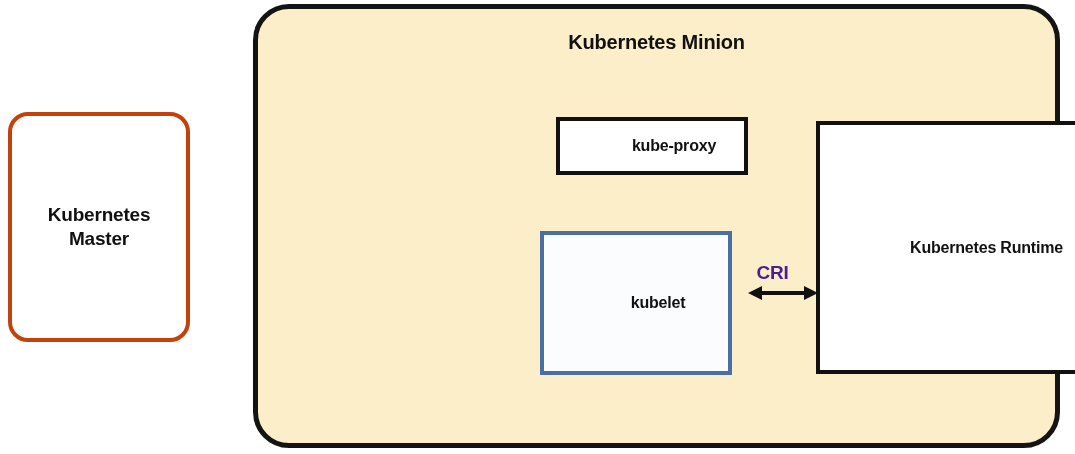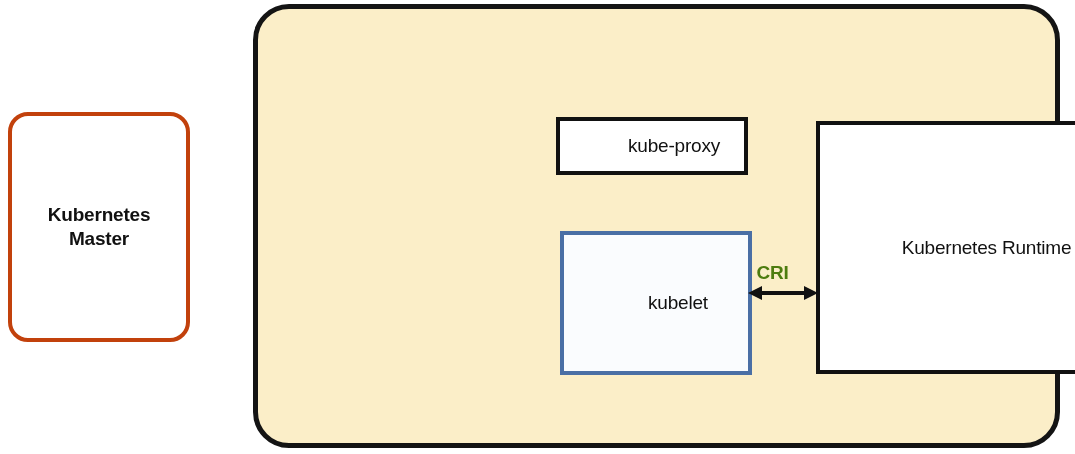--- a/index.html
+++ b/index.html
@@ -71,46 +71,46 @@
   .node-box {
     position: absolute;
     box-sizing: border-box;
     background: #ffffff;
     border: 4px solid #111111;
     display: flex;
     align-items: center;
     justify-content: center;
   }
   .node-label {
-    font-size: 19px;
-    font-weight: normal;
+    font-size: 16px;
+    font-weight: bold;
     color: #111111;
     letter-spacing: -0.2px;
     text-align: center;
     margin-left: 44px;
   }
 
   #kube-proxy-box { left: 298px; top: 108px;  width: 192px; height: 58px; }
   #kubelet-box {
-    left: 302px; top: 222px;  width: 192px; height: 144px;
+    left: 282px; top: 222px;  width: 192px; height: 144px;
     background: #fafcfe;
     border: 4px solid #4a6fa5;
   }
   #runtime-box  { left: 558px; top: 112px;  width: 297px; height: 253px; }
 
   
   #cri-label {
     position: absolute;
     left: 490px;
     top: 253px;
     width: 49px;
     text-align: center;
     font-size: 19px;
     font-weight: bold;
-    color: #4d7c0f;
+    color: #4c1d95;
     letter-spacing: -0.2px;
   }
   #cri-arrow {
     position: absolute;
     left: 488px;
     top: 272px;
     width: 74px;
     height: 24px;
   }
 </style>
@@ -119,20 +119,21 @@
 
 <div id="canvas">
 
   <div id="master-box">
     <div id="master-label">Kubernetes
 Master</div>
   </div>
 
   <div id="minion-panel">
 
+    <div id="minion-title">Kubernetes Minion</div>
 
     <div id="kube-proxy-box" class="node-box">
       <span class="node-label">kube-proxy</span>
     </div>
 
     <div id="kubelet-box" class="node-box">
       <span class="node-label">kubelet</span>
     </div>
 
     <div id="cri-label">CRI</div>

